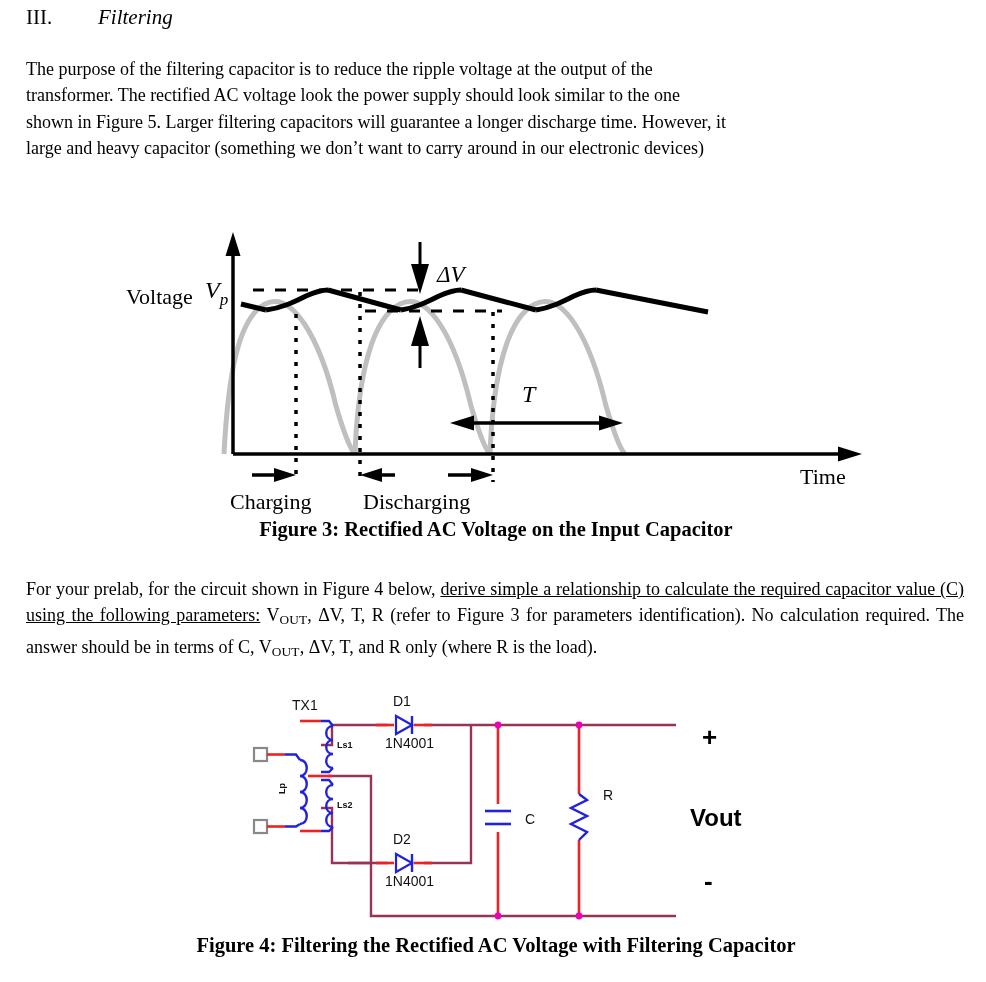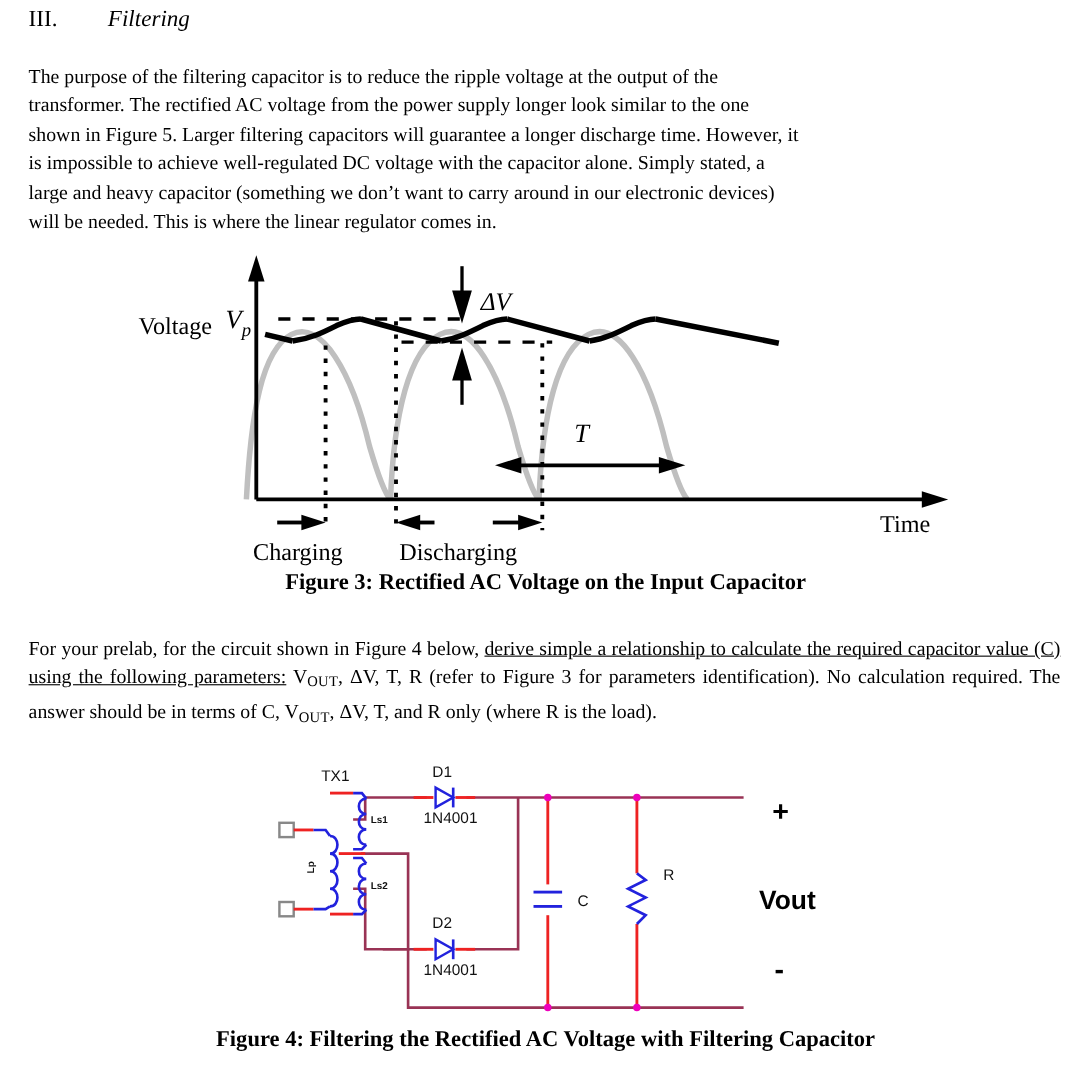--- a/index.html
+++ b/index.html
@@ -88,25 +88,23 @@
 <body>
 
 <div class="page">
 
   <div class="section-head">
     <span class="numeral">III.</span><span class="title">Filtering</span>
   </div>
 
   <div class="para p1">
     <div>The purpose of the filtering capacitor is to reduce the ripple voltage at the output of the</div>
-    <div>transformer. The rectified AC voltage from the power supply longer look similar to the one</div>
+    <div>transformer. The rectified AC voltage look the power supply should look similar to the one</div>
     <div>shown in Figure 5. Larger filtering capacitors will guarantee a longer discharge time. However, it</div>
-    <div>is impossible to achieve well-regulated DC voltage with the capacitor alone. Simply stated, a</div>
     <div>large and heavy capacitor (something we don’t want to carry around in our electronic devices)</div>
-    <div class="lastline">will be needed. This is where the linear regulator comes in.</div>
   </div>
 
   <div class="fig fig3">
     <svg width="760" height="290" viewBox="0 0 760 290">
       <defs>
         <marker id="ah" markerWidth="11" markerHeight="11" refX="9.5" refY="4" orient="auto">
           <path d="M0,0 L10,4 L0,8 z" fill="#000"></path>
         </marker>
         <marker id="ah2" markerWidth="11" markerHeight="11" refX="9.5" refY="4" orient="auto">
           <path d="M0,0 L10,4 L0,8 z" fill="#000"></path>

